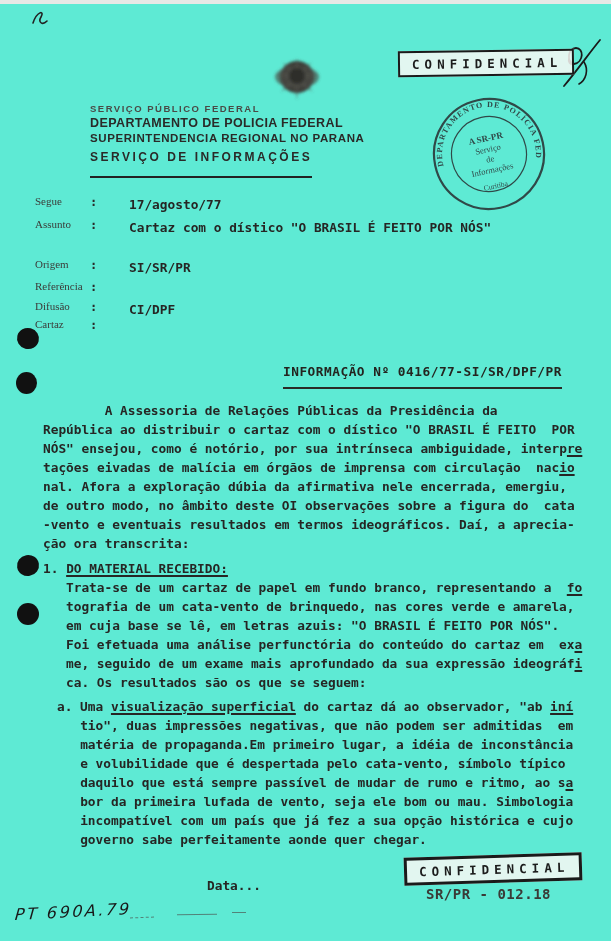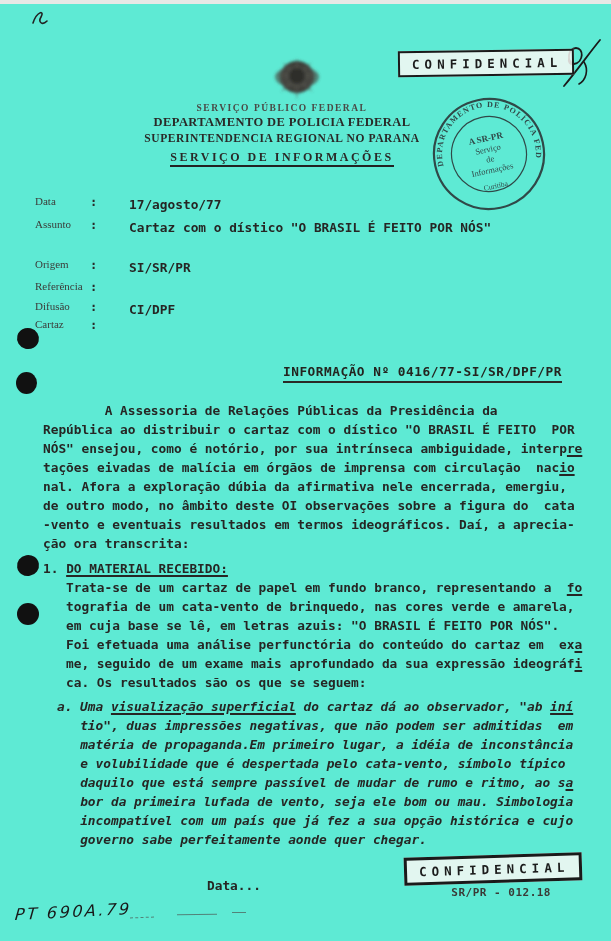--- a/index.html
+++ b/index.html
@@ -29,58 +29,58 @@
     font-weight:bold; font-size:12.5px; letter-spacing:5px;
     color:#1c1c1c; background:rgba(249,248,244,.85);
     white-space:nowrap;
   }
   .conf-top    { left:398px; top:46px;  transform:rotate(-0.8deg); }
   .conf-bottom { left:404px; top:851px; transform:rotate(-1.8deg); border-width:3px; }
 
   .crest { position:absolute; left:272px; top:52px; }
 
   .header-block {
-    position:absolute; left:102px; top:99px; width:360px;
-    text-align:center; font-family:Liberation Serif, serif; color:#2a2a28;
+    position:absolute; left:90px; top:99px; width:360px;
+    text-align:left; font-family:Liberation Sans, sans-serif; color:#2a2a28;
   }
   .hdr-service { font-size:9.5px; letter-spacing:1.5px; font-weight:600; color:#4a4a46; margin-bottom:2px;}
   .hdr-dept    { font-size:12.5px; font-weight:bold; letter-spacing:.4px; margin-bottom:2px;}
   .hdr-super   { font-size:11.5px; font-weight:600; letter-spacing:.6px; margin-bottom:3px;}
   .hdr-section { font-size:12px; font-weight:bold; letter-spacing:2.5px; display:inline-block;
-                 border-bottom:2px solid #222; padding-bottom:0; }
+                 border-bottom:2px solid #222; padding-bottom:12px; }
 
   .round-stamp { position:absolute; left:430px; top:91px; transform:rotate(-12deg); opacity:.82; }
 
   .meta { position:absolute; left:0; top:0; }
   .meta-row { position:absolute; display:flex; }
   .meta-label { position:absolute; left:35px; width:52px;
     font-family:"Liberation Serif", serif; font-size:11px; color:#3b3b38; }
   .meta-colon { position:absolute; left:90px;
     font-family:"DejaVu Sans Mono", monospace; font-weight:bold; font-size:12px; color:#2a2a28;}
   .meta-value { position:absolute; left:129px; white-space:nowrap; }
 
   .doc-title {
     position:absolute; left:283px; top:360px;
     font-family:"DejaVu Sans Mono", monospace; font-weight:bold; font-size:12.8px;
     letter-spacing:.5px; color:#24241f;
-    border-bottom:2px solid #2a2a26; padding-bottom:2px;
+    border-bottom:2px solid #2a2a26; padding-bottom:8px;
   }
 
   .doc-body { position:absolute; left:43px; top:397px; width:548px; }
   .sec-h1 { margin-top:6px; }
   .sec-h2 { margin-top:7px; }
   .sec-body { margin-left:23px; }
-  .item-a { margin-left:14px; margin-top:5px;font-style:italic; }
+  .item-a { margin-left:14px; margin-top:5px; }
 
   .segue { position:absolute; left:207px; top:872px; }
 
   .footer-ref {
     position:absolute; right:60px; top:882px;
     font-family:"DejaVu Sans Mono", monospace; font-weight:bold;
-    font-size:11px; color:#3a3a36; letter-spacing:.5px;
+    font-size:14px; color:#3a3a36; letter-spacing:.5px;
   }
 
   .handwritten {
     position:absolute; left:15px; top:898px;
     font-family:"DejaVu Sans", sans-serif; font-style:italic;
     font-size:16px; letter-spacing:2.5px; color:#181818;
     transform:rotate(-3deg) skewX(-8deg);
   }
   .pen-mark { position:absolute; border-top:1.8px solid #4c4c48; opacity:.65; }
   .pen-mark-1 { left:130px; top:913px; width:24px; transform:rotate(-2deg); border-top-style:dashed;}
@@ -144,21 +144,21 @@
       <text x="59" y="46" font-size="9" font-weight="bold">A SR-PR</text>
       <text x="59" y="57" font-size="8.5">Serviço</text>
       <text x="59" y="67" font-size="8.5">de</text>
       <text x="59" y="78" font-size="8.5">Informações</text>
       <text x="59" y="94" font-size="7.5">Curitiba</text>
     </g>
   </svg>
 
   <div class="meta">
     <div class="meta-row" style="top:191px;">
-      <span class="meta-label">Data</span>
+      <span class="meta-label">Segue</span>
       <span class="meta-colon">:</span>
       <span class="meta-value tw">17/agosto/77</span>
     </div>
     <div class="meta-row" style="top:214px;">
       <span class="meta-label">Assunto</span>
       <span class="meta-colon">:</span>
       <span class="meta-value tw">Cartaz com o dístico "O BRASIL É FEITO POR NÓS"</span>
     </div>
     <div class="meta-row" style="top:254px;">
       <span class="meta-label">Origem</span>

